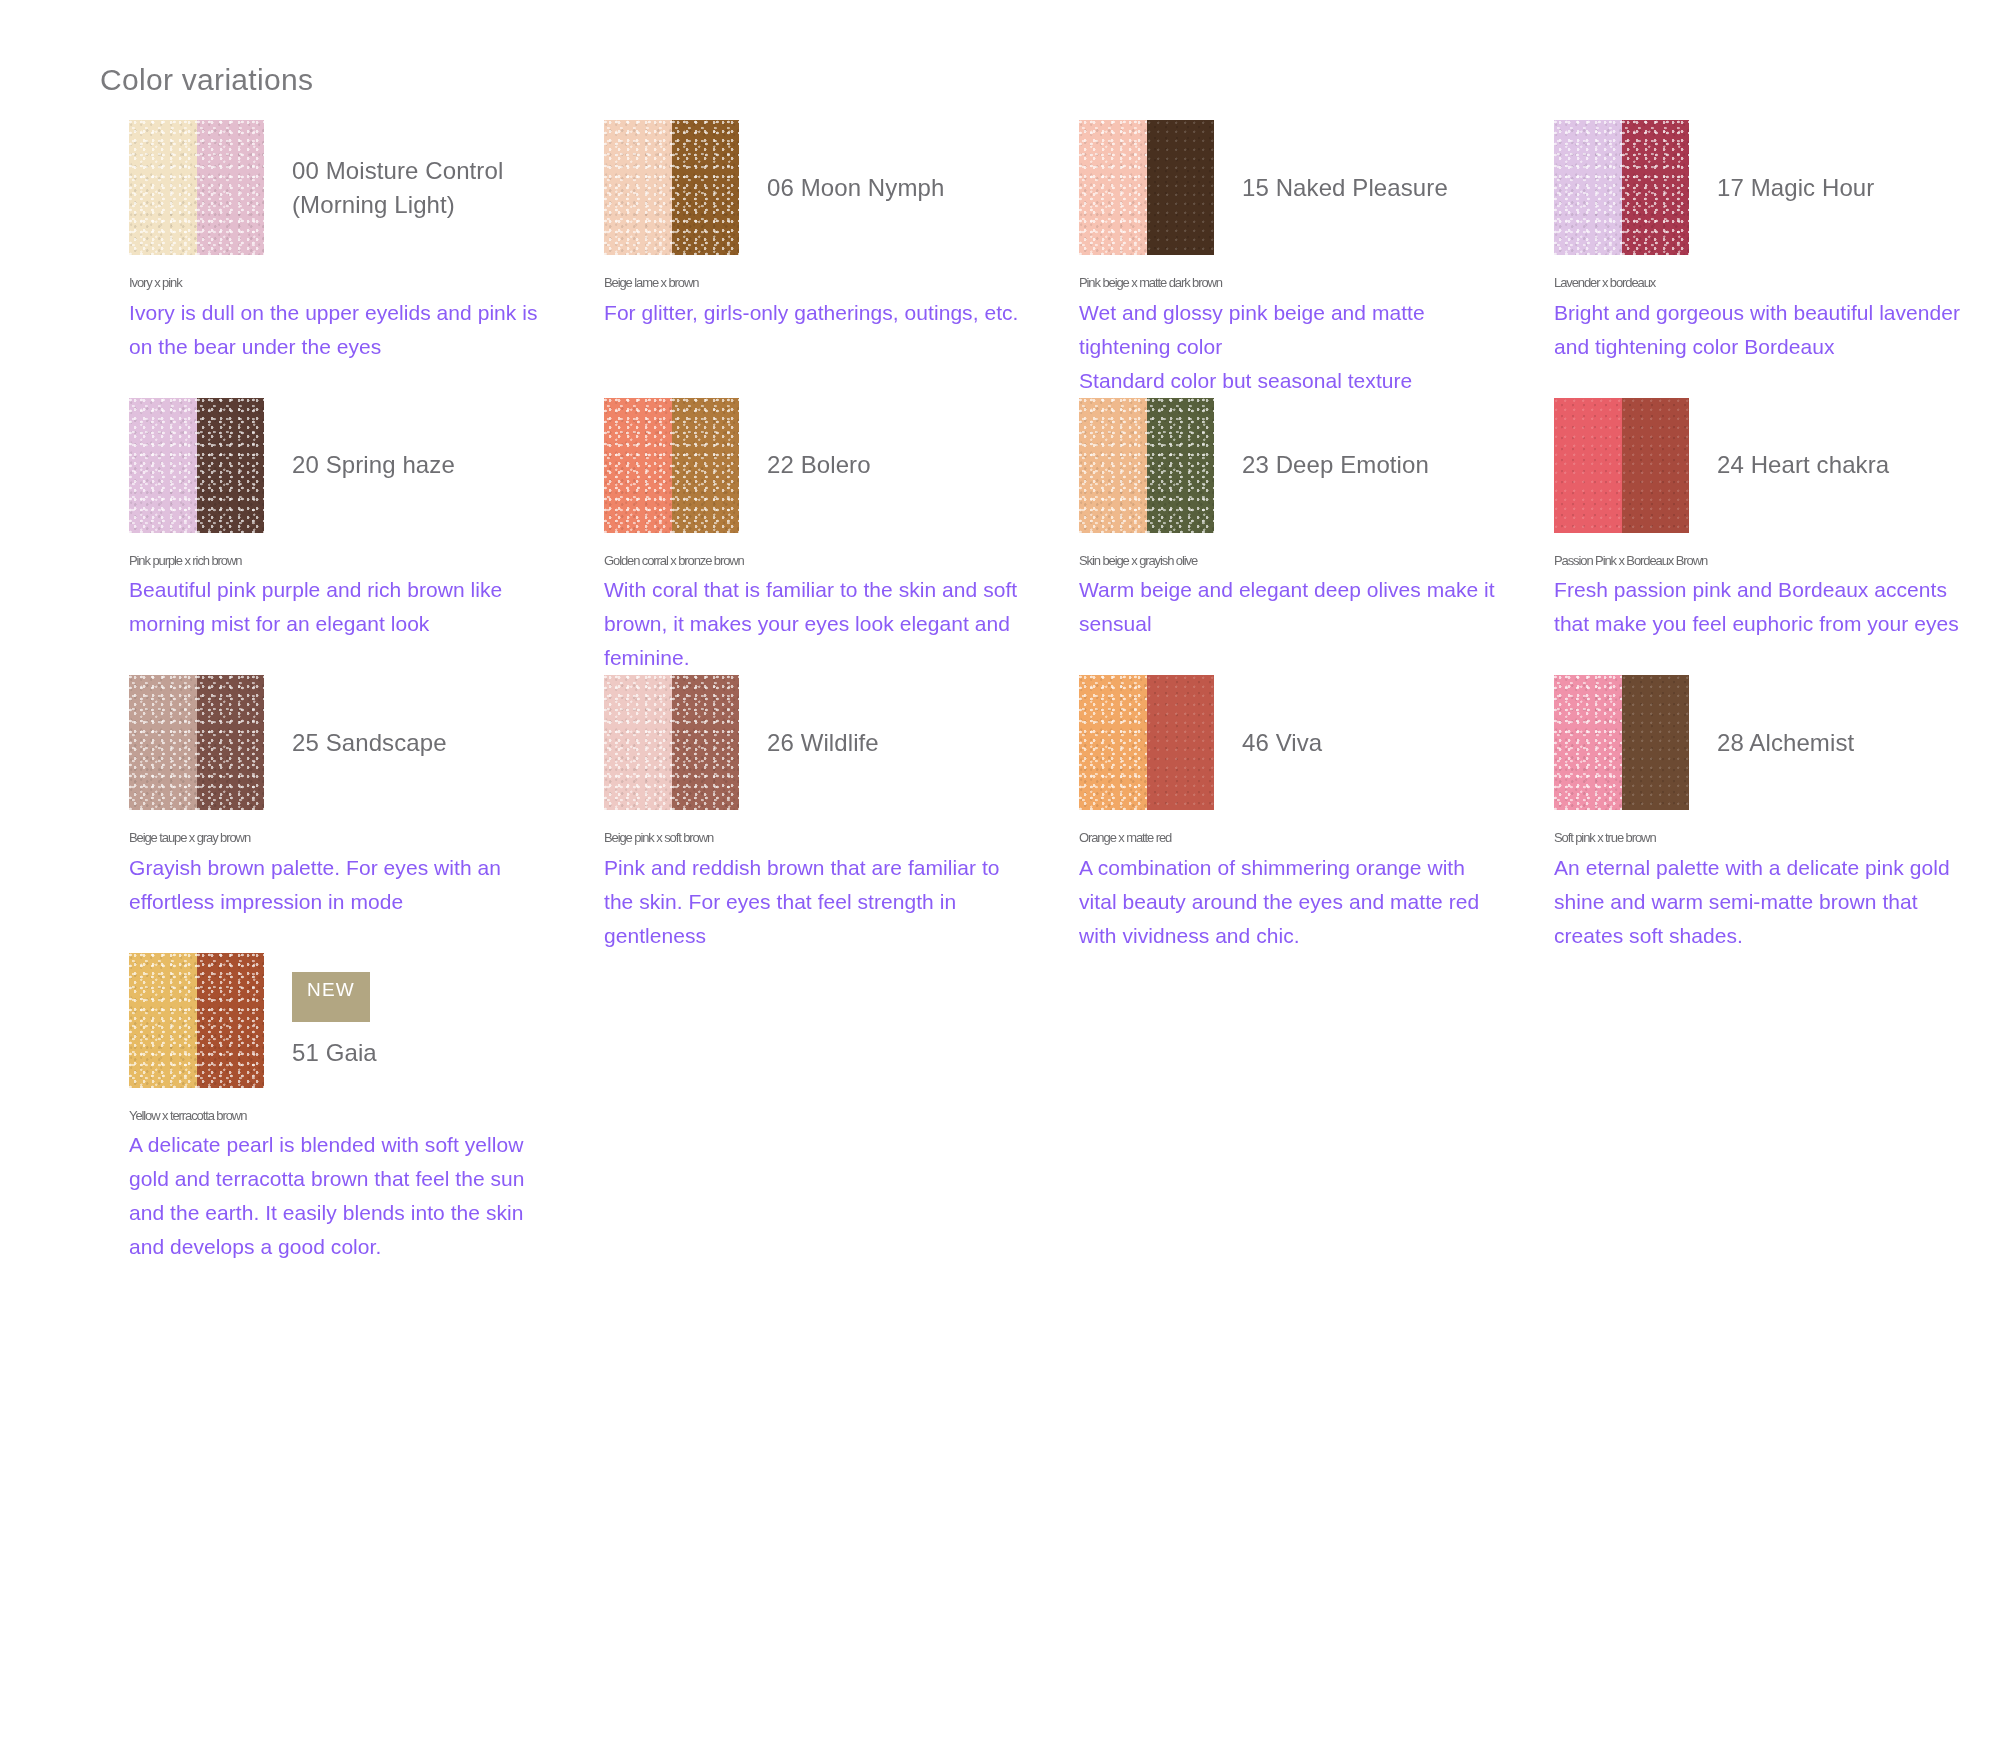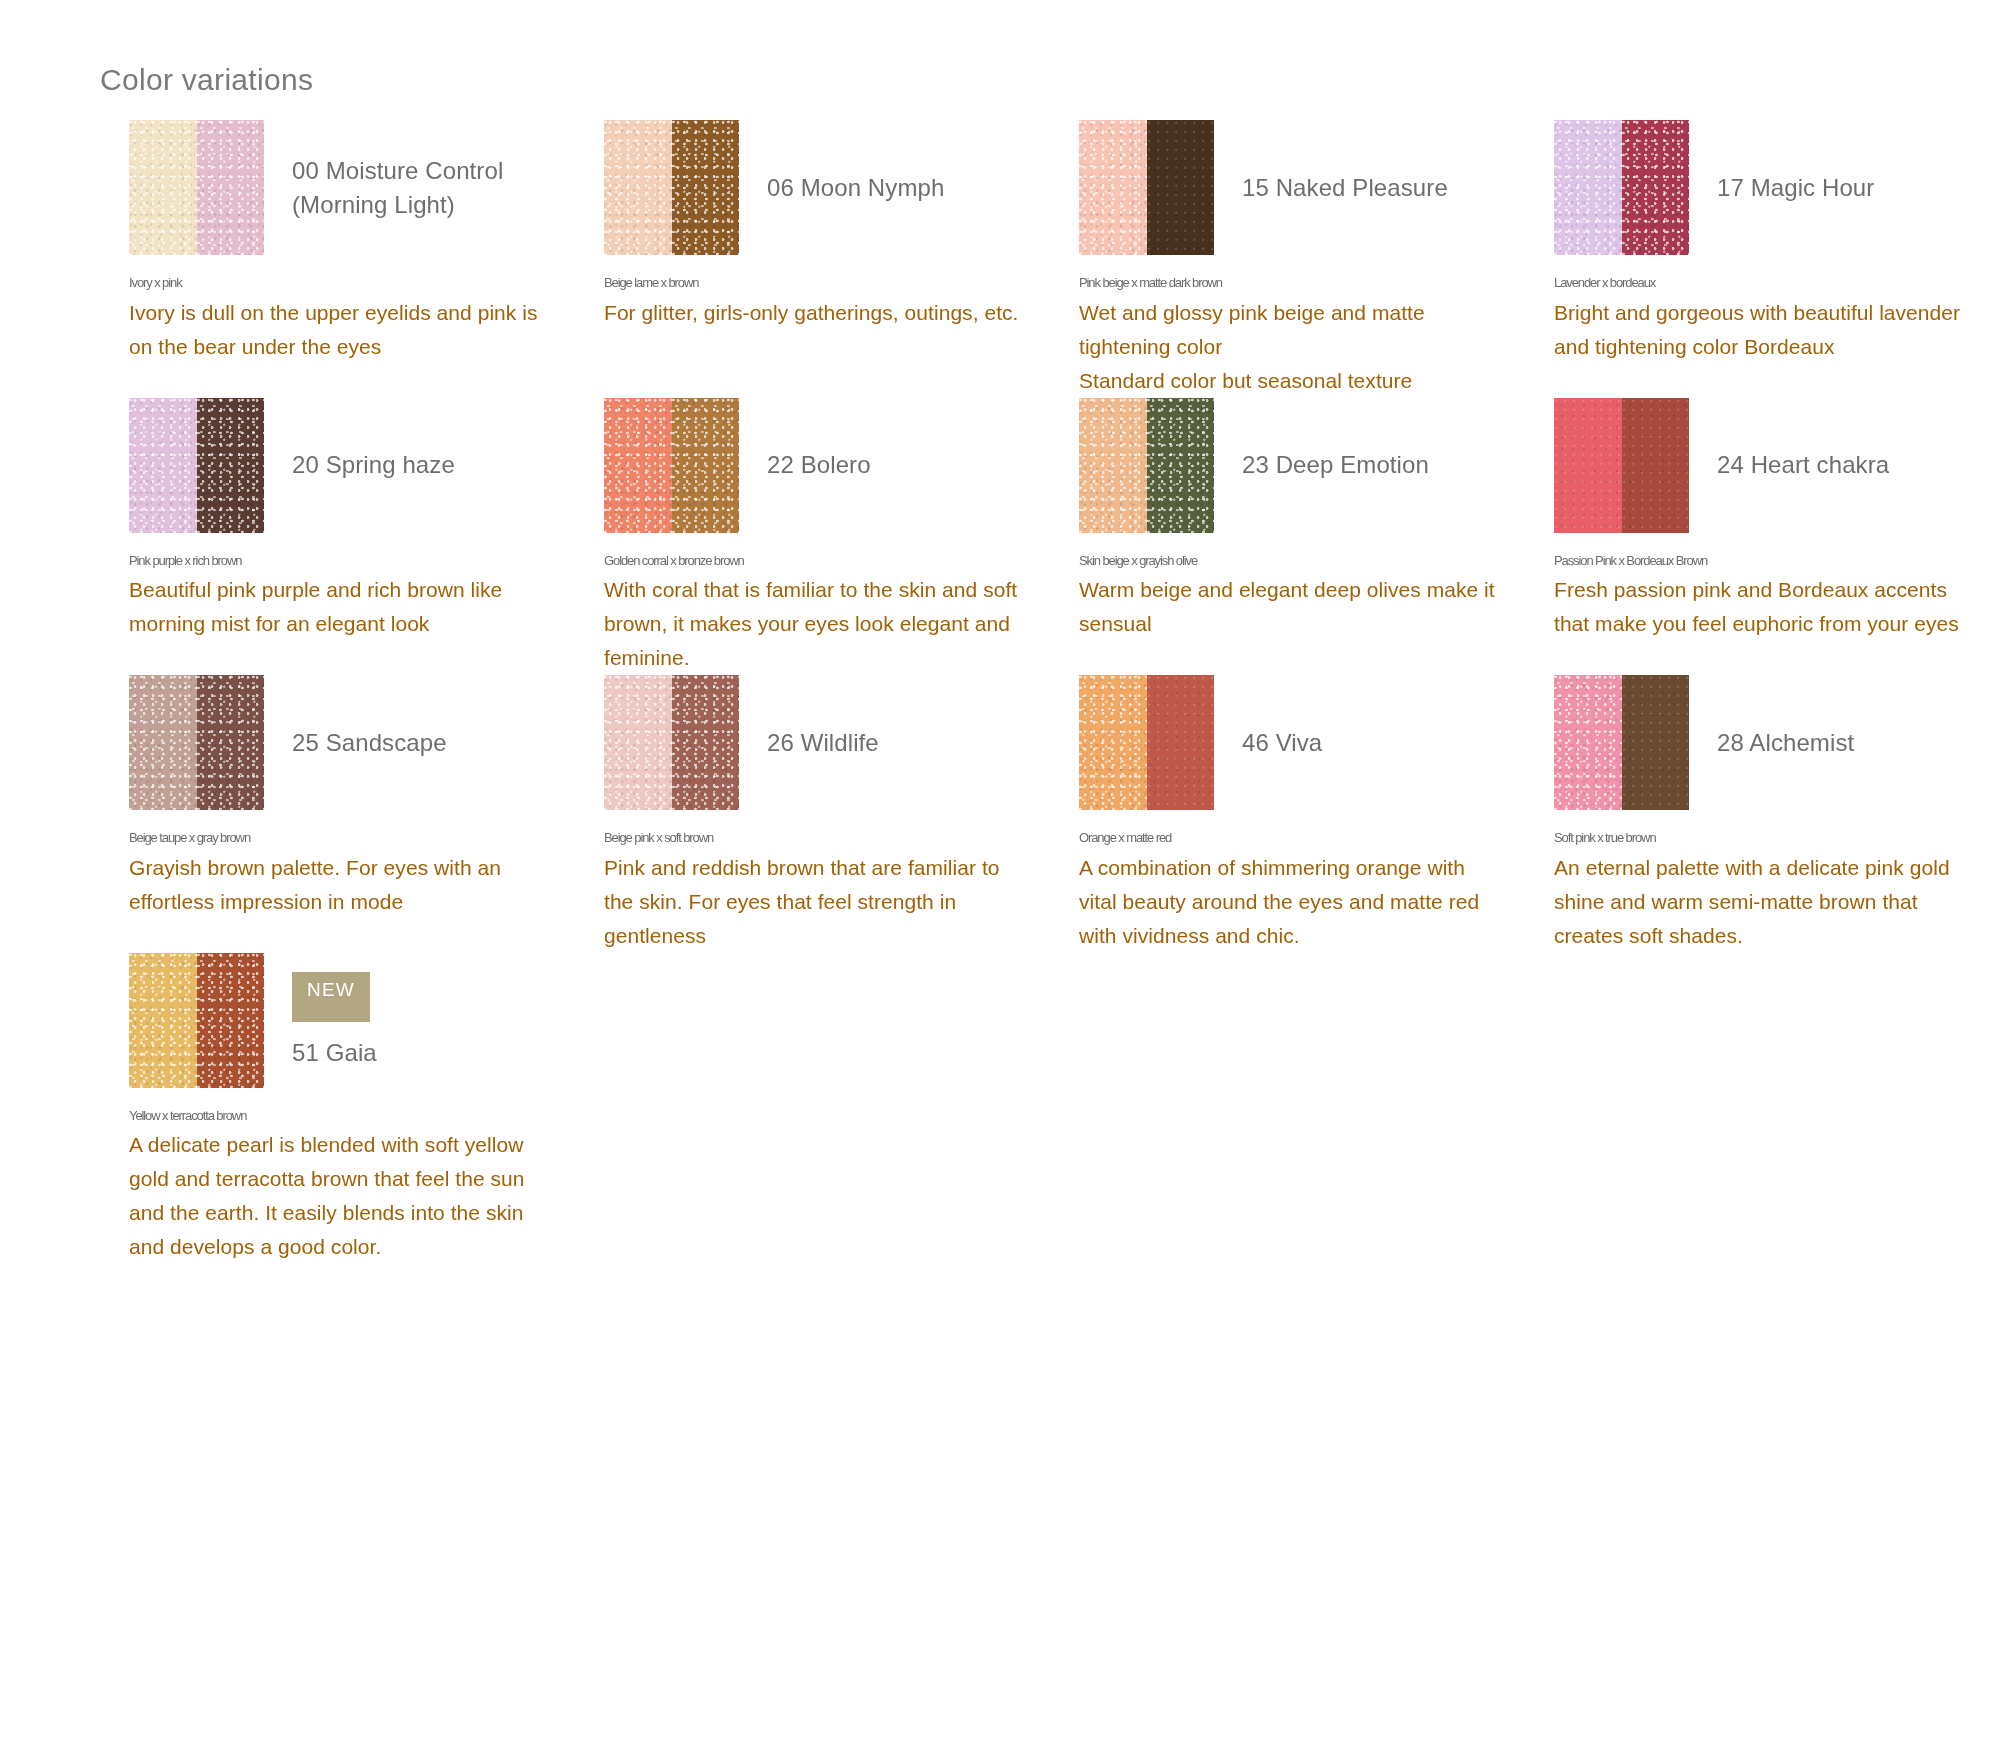--- a/index.html
+++ b/index.html
@@ -131,21 +131,21 @@
     font-size: 13px;
     line-height: 1.5;
     color: #6b6b6e;
     letter-spacing: -1.1px;
     margin-bottom: 3px;
     white-space: nowrap;
   }
   .desc-text {
     font-size: 21px;
     line-height: 1.62;
-    color: #a16207;
+    color: #8b5cf6;
     letter-spacing: 0.05px;
     white-space: pre-line;
   }
 </style>
 </head>
 <body>
 
 <div class="page">
 
   <h1 class="page-title">Color variations</h1>

